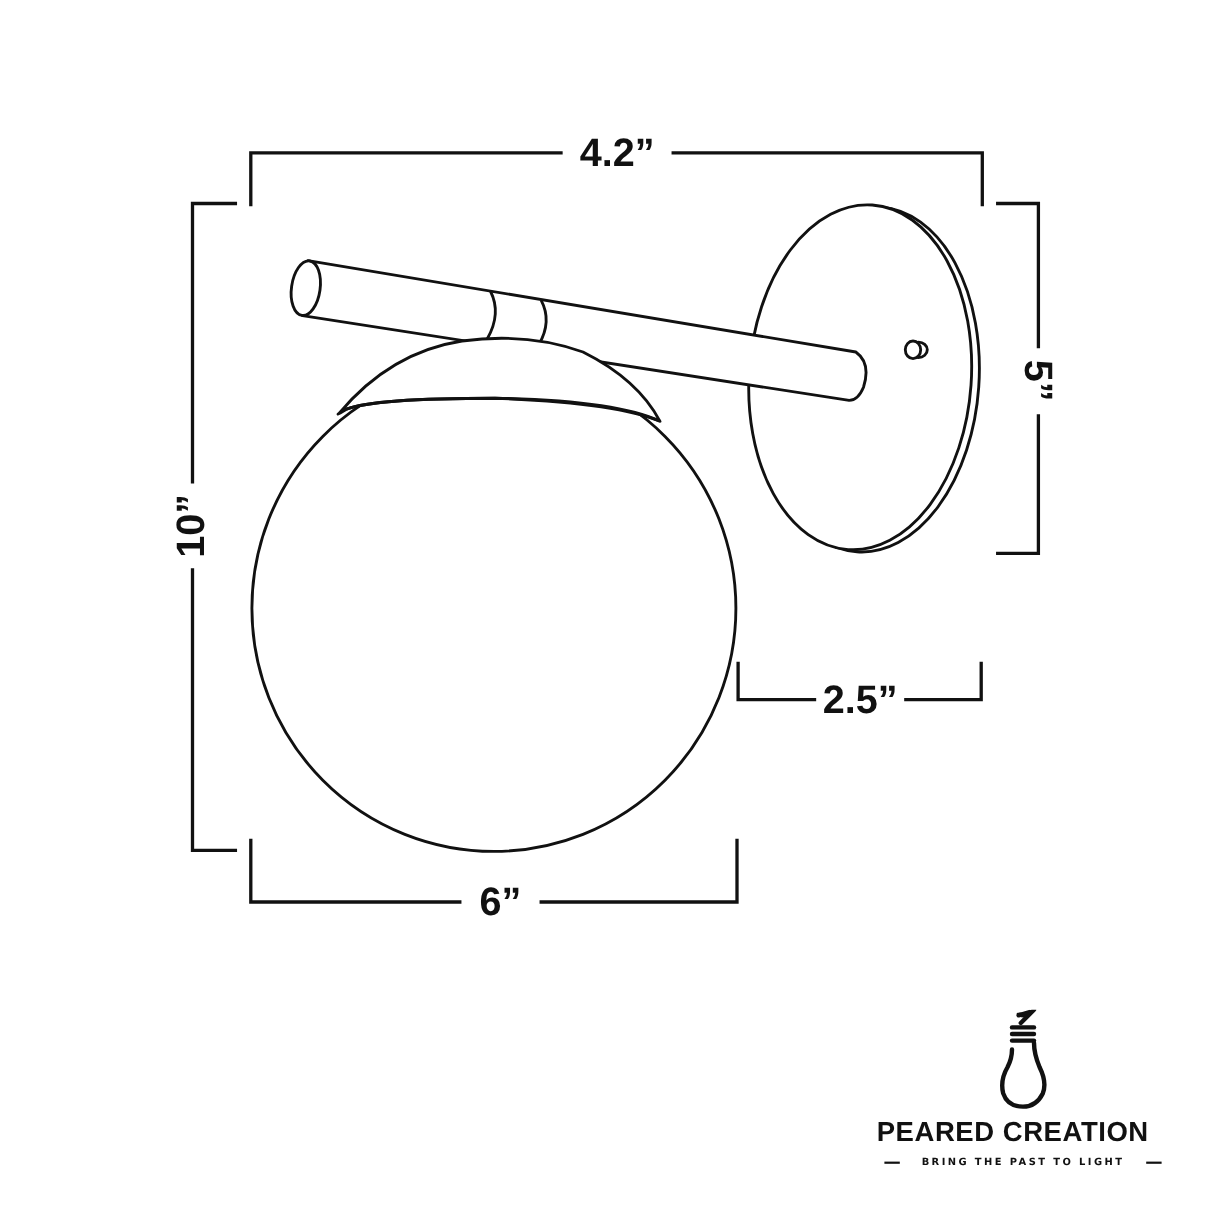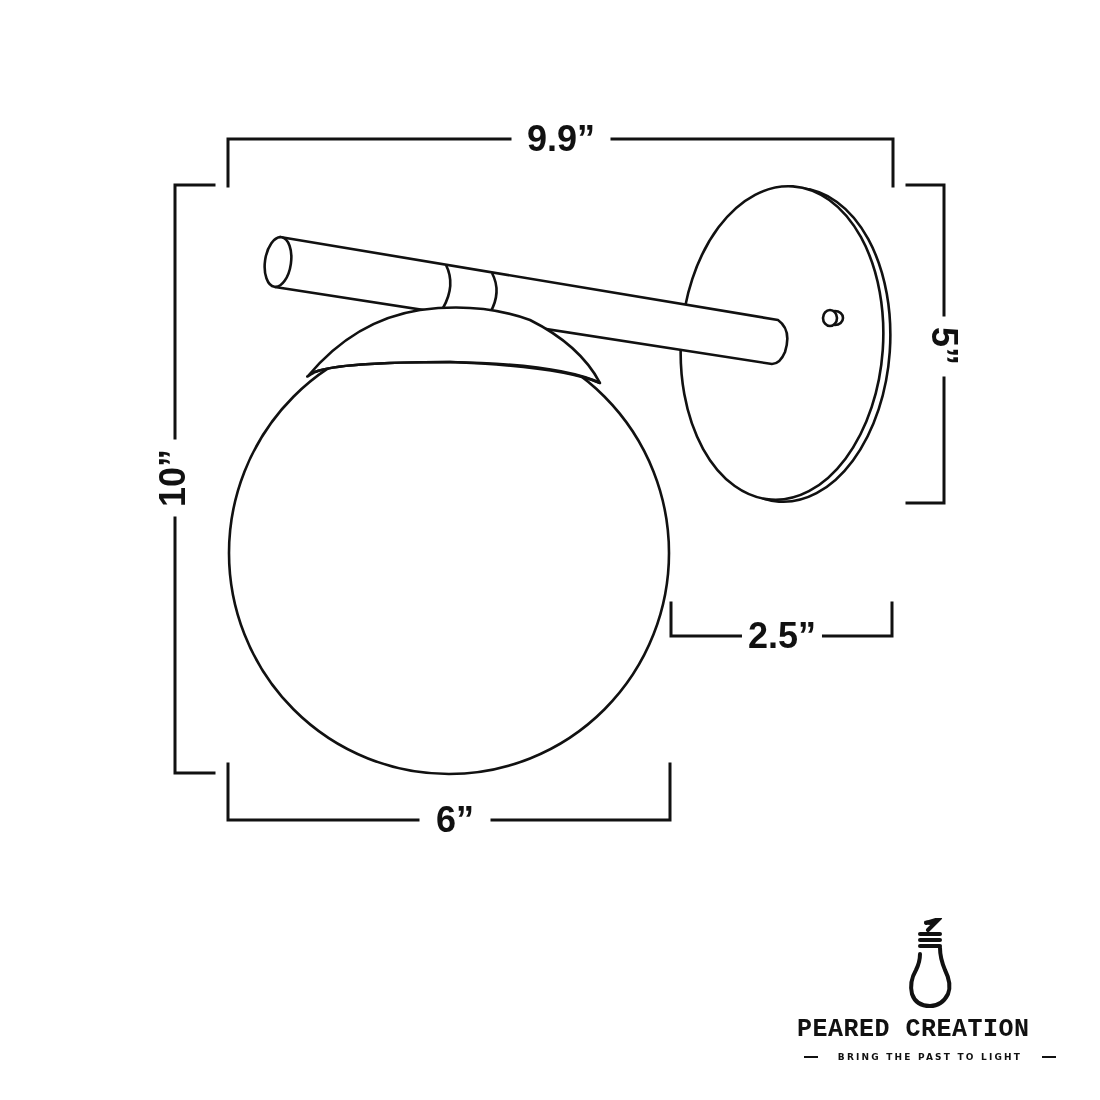--- a/index.html
+++ b/index.html
@@ -1,21 +1,21 @@
 <!DOCTYPE html>
 <html><head>
   <meta charset="utf-8">
   <style>
     html, body { margin: 0; padding: 0; background: #ffffff; }
     body { width: 1100px; height: 1100px; position: relative; overflow: hidden; font-family: "Liberation Sans", sans-serif; }
     #stage { position: absolute; left: 0; top: 0; width: 1100px; height: 1100px; }
     .dim-label { position: absolute; font-family: "Liberation Sans", sans-serif; font-weight: 700; color: #111; font-size: 36px; line-height: 1; white-space: nowrap; background: #fff; padding: 0 6px; transform: translate(-50%, -50%); }
     .rot-ccw { transform: translate(-50%, -50%) rotate(-90deg); }
     .rot-cw { transform: translate(-50%, -50%) rotate(90deg); }
-    .brand-name { position: absolute; left: 0; top: 1015px; width: 1100px; padding-left: 797px; box-sizing: border-box; font-family: Liberation Mono, monospace; font-size: 25px; font-weight: 700; color: #111; letter-spacing: 0.5px; white-space: nowrap; }
+    .brand-name { position: absolute; left: 0; top: 1015px; width: 1100px; padding-left: 797px; box-sizing: border-box; font-family: Liberation Sans, sans-serif; font-size: 25px; font-weight: 700; color: #111; letter-spacing: 0.5px; white-space: nowrap; }
     .brand-tag-row { position: absolute; left: 804px; top: 1052px; width: 252px; display: flex; align-items: center; gap: 20px; justify-content: center; }
     .brand-tag-row .rule { flex: 1; height: 2px; background: #111; }
     .brand-tag { font-family: "DejaVu Sans", sans-serif; font-size: 9px; font-weight: 700; letter-spacing: 2.2px; color: #111; white-space: nowrap; }
   </style>
 </head>
 <body>
 
 <div id="stage">
   <svg width="1100" height="1100" viewBox="0 0 1100 1100" xmlns="http://www.w3.org/2000/svg">
     <g fill="none" stroke="#111" stroke-width="3" stroke-linecap="square">
@@ -62,21 +62,21 @@
       <path d="M446,265 Q456,285 443,308" fill="none"></path>
       <path d="M492,273 Q502,292 490,313" fill="none"></path>
 
       <ellipse cx="449" cy="553" rx="220" ry="221"></ellipse>
 
       <path d="M308,376 Q355,320 420,310 Q480,302 530,320 Q580,345 600,383 Q560,366 450,362 Q340,362 315,372 Q305,378 308,376 Z"></path>
       <path d="M315,372 Q340,362 450,362 Q560,364 600,383" fill="none"></path>
     </g>
   </svg>
 
-  <div class="dim-label" style="left:561px; top:139px;">9.9”</div>
+  <div class="dim-label" style="left:561px; top:139px;">4.2”</div>
   <div class="dim-label rot-ccw" style="left:173px; top:478px;">10”</div>
   <div class="dim-label rot-cw" style="left:944px; top:346px;">5”</div>
   <div class="dim-label" style="left:782px; top:636px;text-align:center;">2.5”</div>
   <div class="dim-label" style="left:455px; top:820px;">6”</div>
 
   
   <svg style="position:absolute; left:900px; top:918px;" width="60" height="92" viewBox="0 0 60 92">
     <g fill="none" stroke="#111" stroke-width="4" stroke-linecap="round">
       <line x1="26" y1="5" x2="36" y2="2"></line>
       <path d="M28,12 L40,0"></path>

